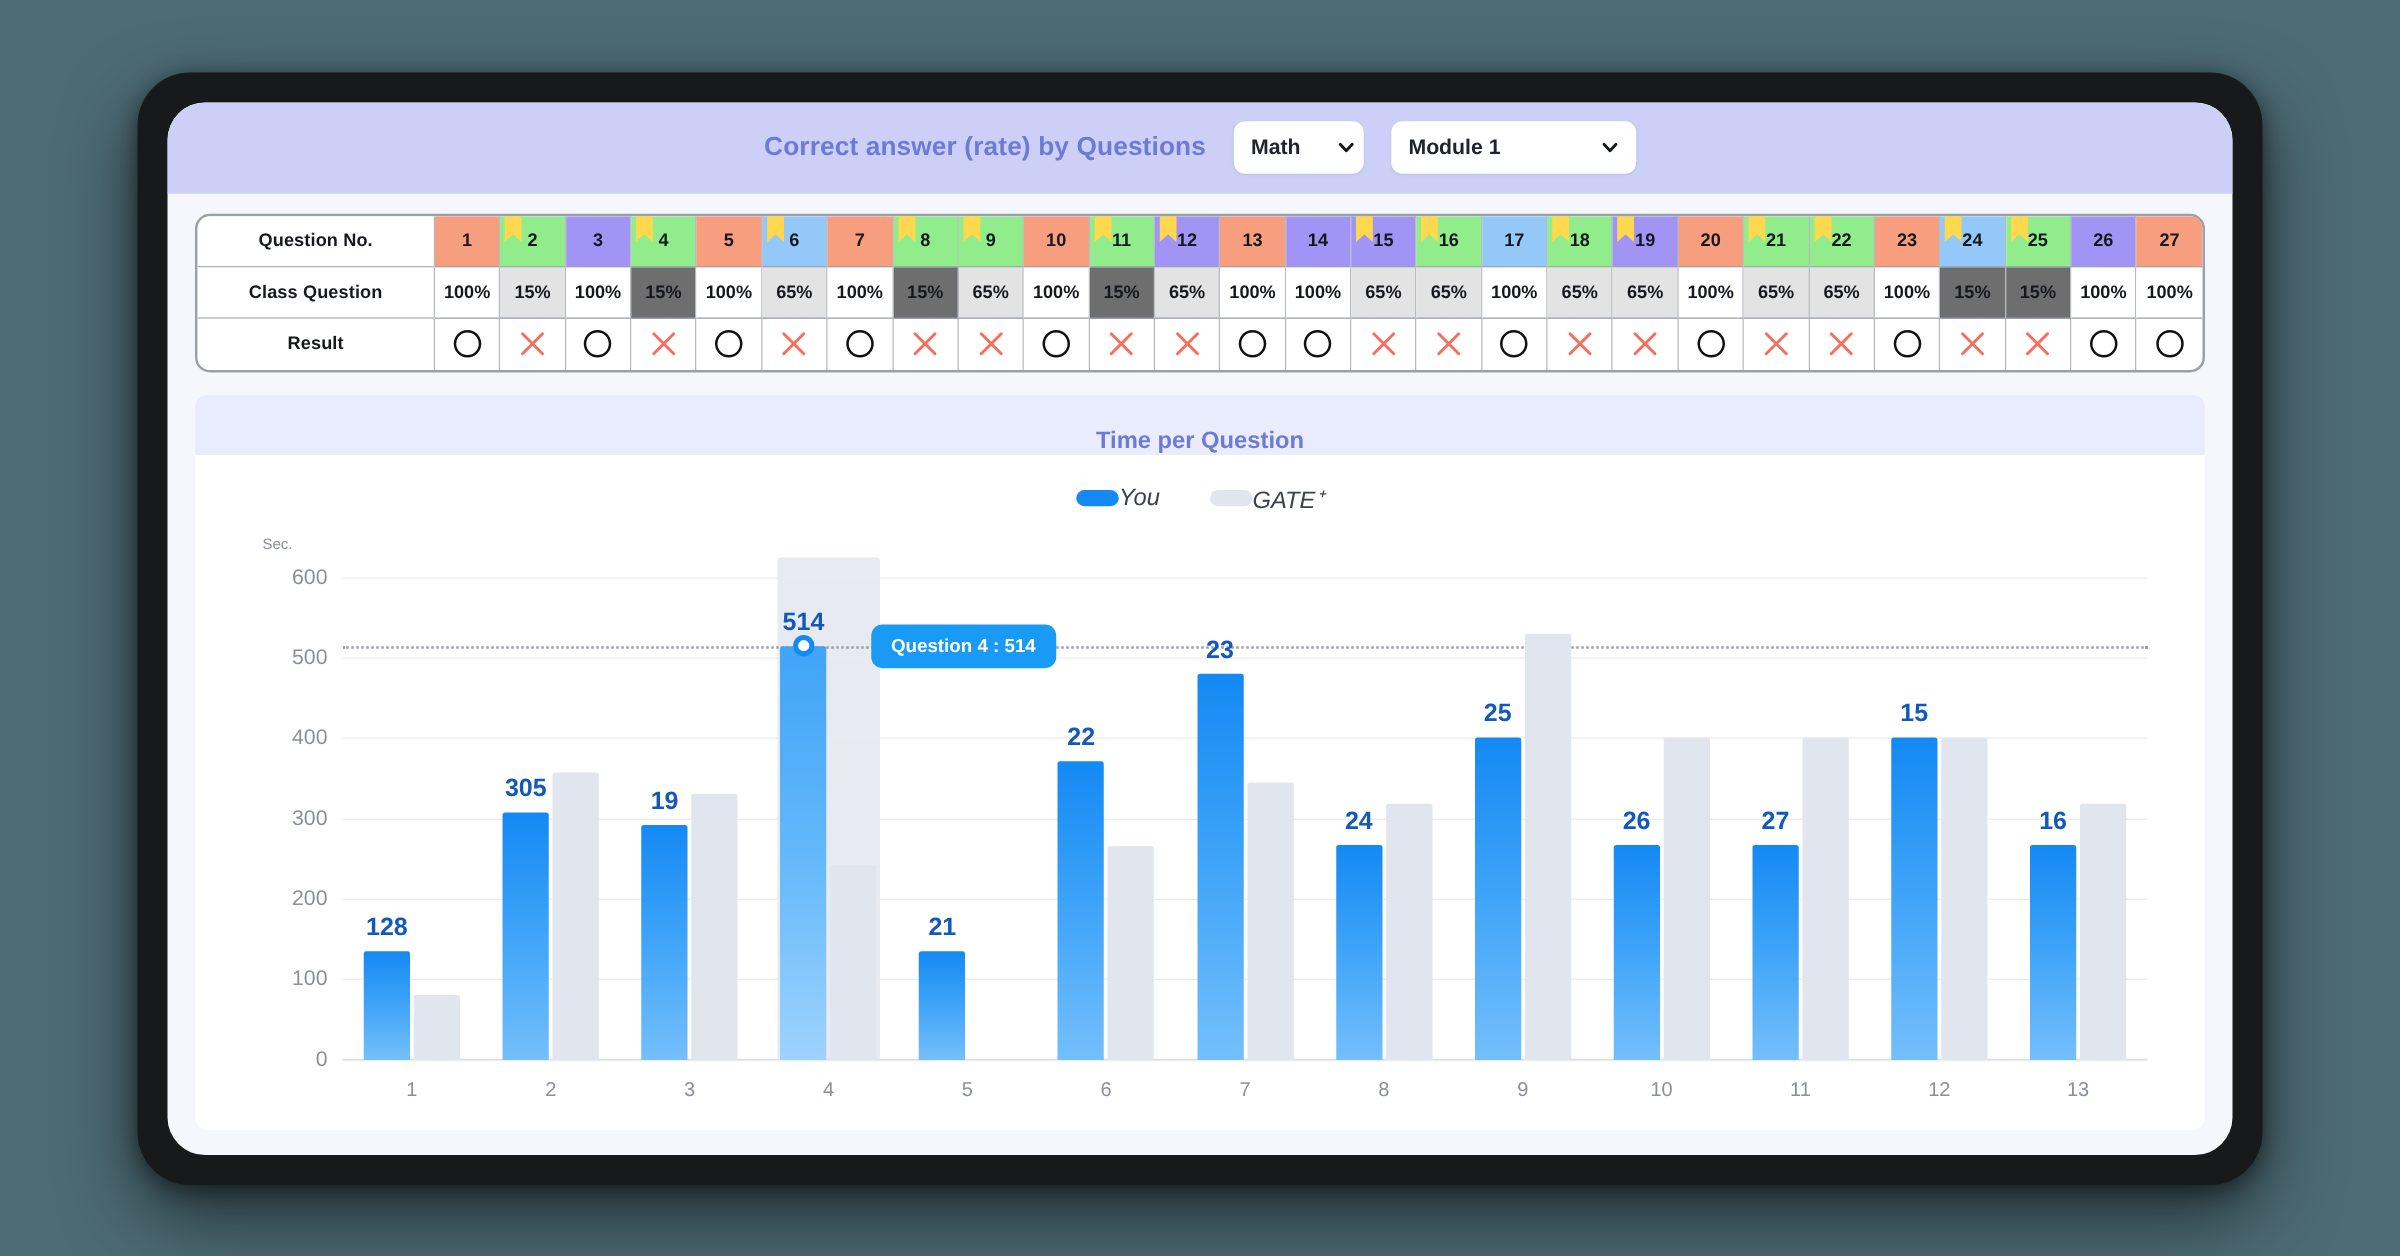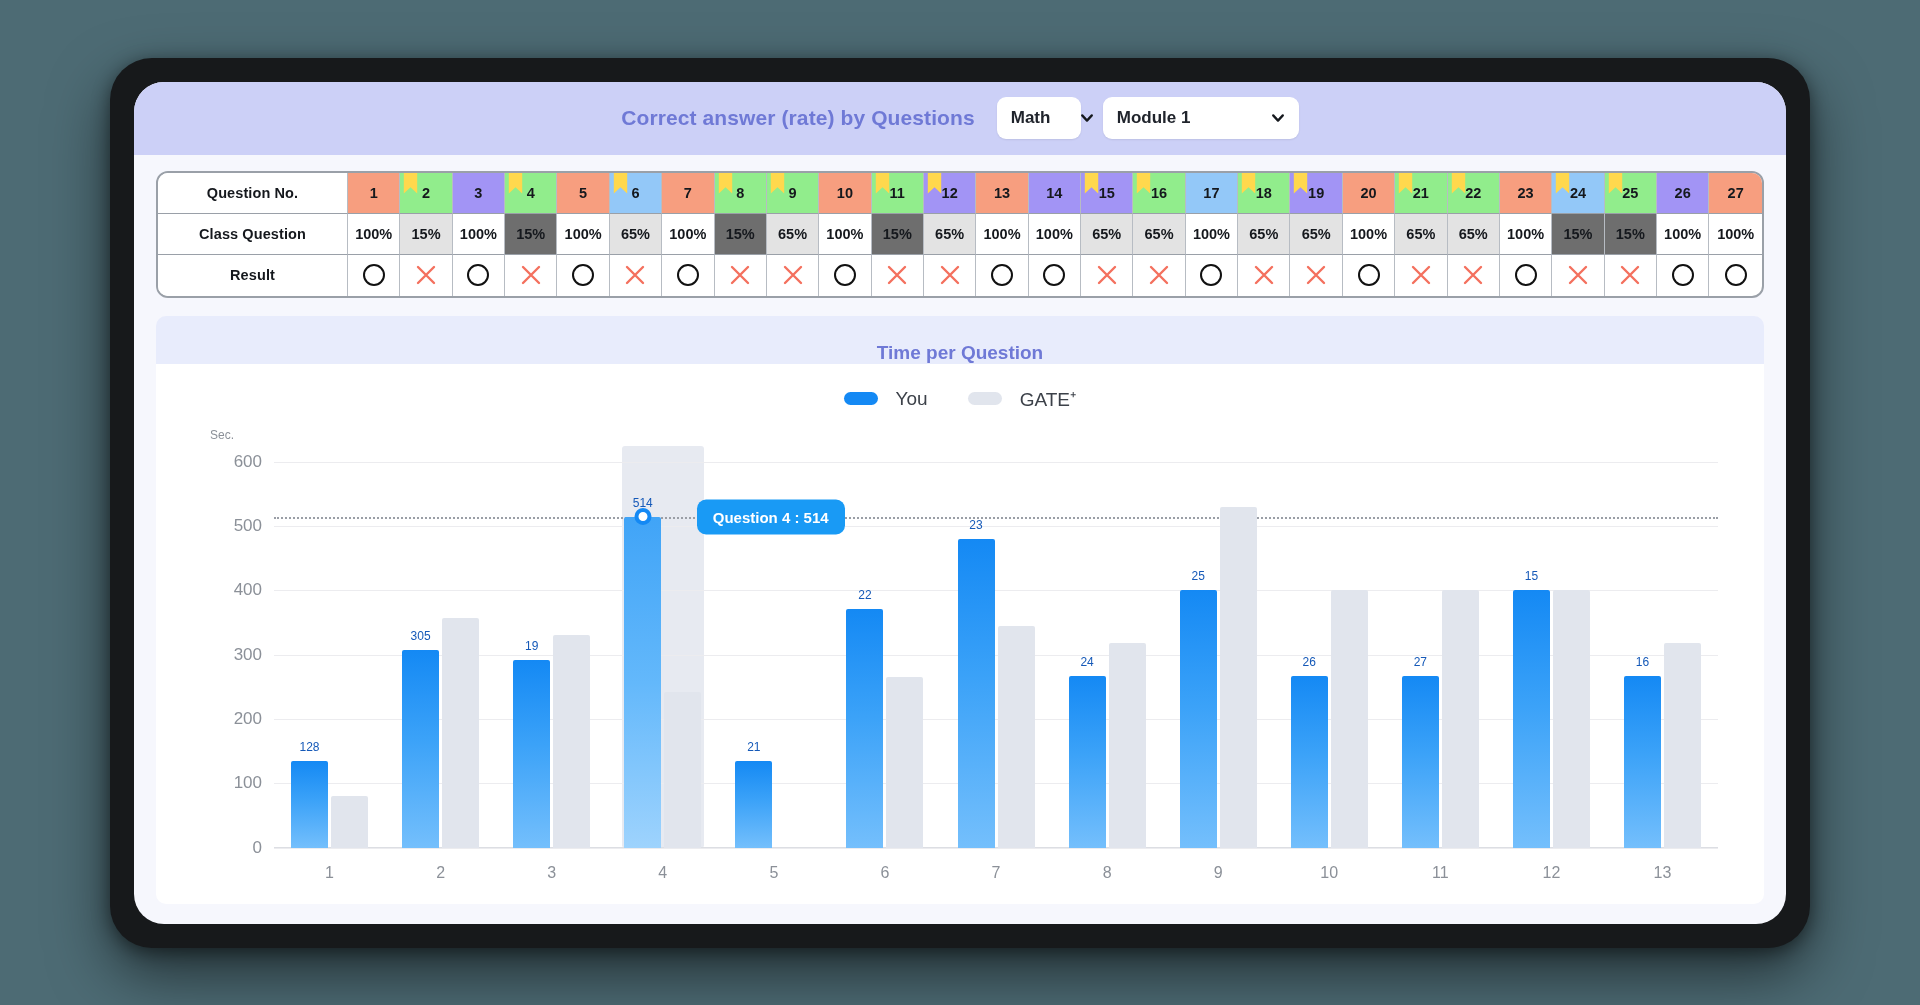--- a/index.html
+++ b/index.html
@@ -38,21 +38,21 @@
     color:#6f79d6; font-size:21px; font-weight:bold; letter-spacing:.1px;
   }
   .select-box{
     background:#fff; border-radius:9px; height:42px;
     display:flex; align-items:center; justify-content:space-between;
     padding:0 14px; gap:14px;
     font-size:17px; font-weight:bold; color:#20242c;
     box-shadow:0 1px 2px rgba(0,0,0,.08);
     cursor:pointer;
   }
-  #select-subject{ width:84px;gap:30px; }
+  #select-subject{ width:104px;gap:30px; }
   #select-module{ width:196px; }
   .chev{ width:14px; height:14px; flex:none; display:block; }
 
   
   #table-wrap{
     flex:none;
     padding:16px 22px 0 22px;
   }
   #qtable{
     border-collapse:separate; border-spacing:0;
@@ -118,21 +118,21 @@
     border-radius:0 0 10px 10px;
     flex:1;
     display:flex; flex-direction:column;
     min-height:0;
   }
 
   #legend{
     display:flex; align-items:center; justify-content:center;
     gap:40px; padding-top:22px; flex:none;
   }
-  .legend-item{ display:flex; align-items:center; gap:18px; }
+  .legend-item{ display:flex; align-items:center; gap:0;font-style:italic; }
   .legend-swatch{ width:34px; height:13px; border-radius:7px; display:block; }
   .legend-label{ font-size:19px; color:#3c4149; }
 
   #plot-area{
     flex:1; position:relative; margin:10px 40px 0 40px; min-height:0;
   }
   #y-unit{
     position:absolute; left:14px; top:6px;
     font-size:12px; color:#8b9098;
   }
@@ -166,21 +166,21 @@
   }
   .bar{
     width:37px; border-radius:2px 2px 0 0; position:relative; z-index:2;
   }
   .bar.you{ background:linear-gradient(180deg,#1489f4 0%,#3ba2f8 45%,#74bffc 100%); }
   .bar.you.active{ background:linear-gradient(180deg,#40a4f7 0%,#63b8fb 50%,#9ed3fd 100%); }
   .bar.gate{ background:#e1e5ed; }
   .bar-label{
     position:absolute; bottom:calc(100% + 7px); left:50%;
     transform:translateX(-50%);
-    font-size:12px; font-weight:normal; color:#1559b8; white-space:nowrap;margin-top:16px;
+    font-size:20px; font-weight:bold; color:#1559b8; white-space:nowrap;margin-top:16px;
   }
   .dot{
     position:absolute; top:-9px; left:50%; transform:translateX(-50%);
     width:17px; height:17px; border-radius:50%;
     background:#fff; border:4px solid #1489f4; z-index:4;
   }
   #tooltip{
     position:absolute; z-index:6;
     background:#199af5; color:#fff;
     border-radius:9px; padding:9px 16px;

